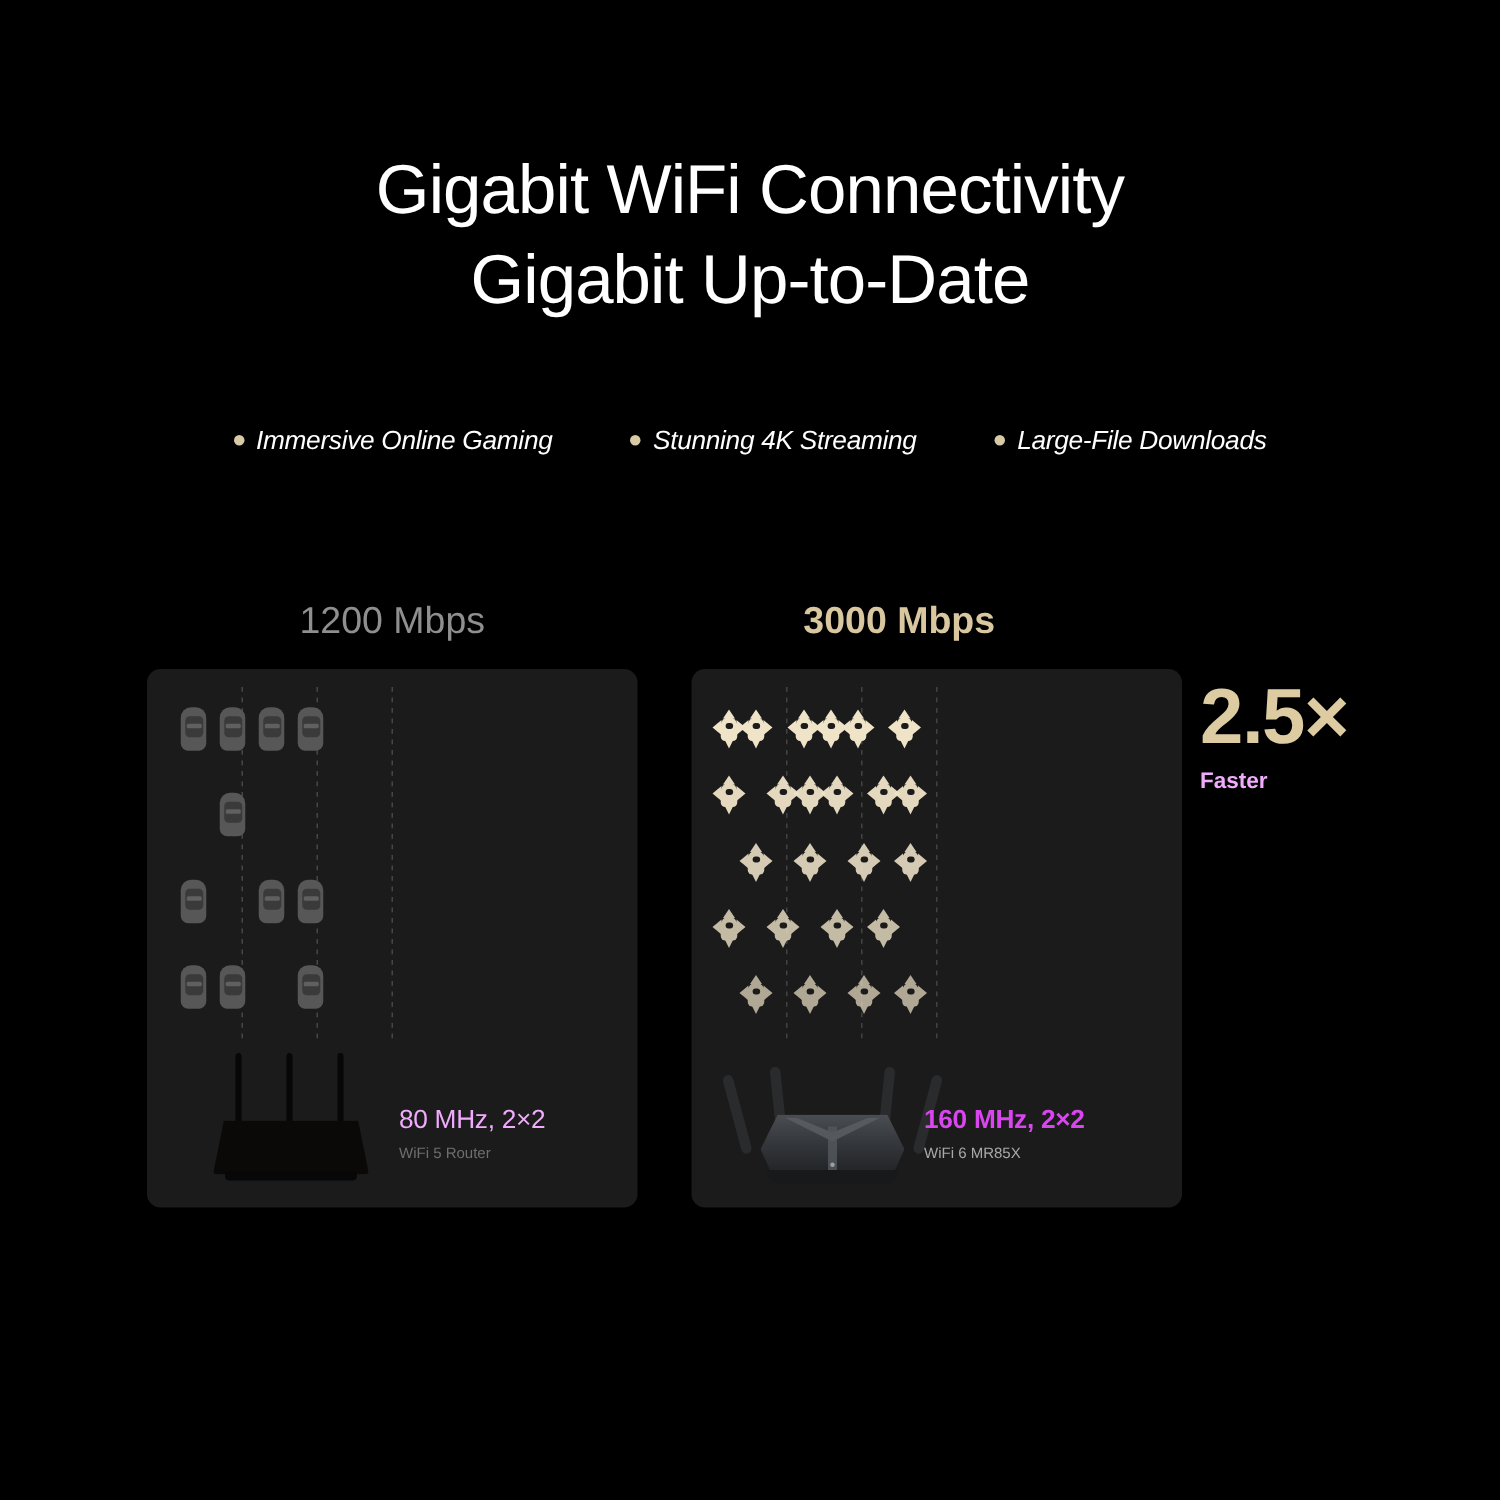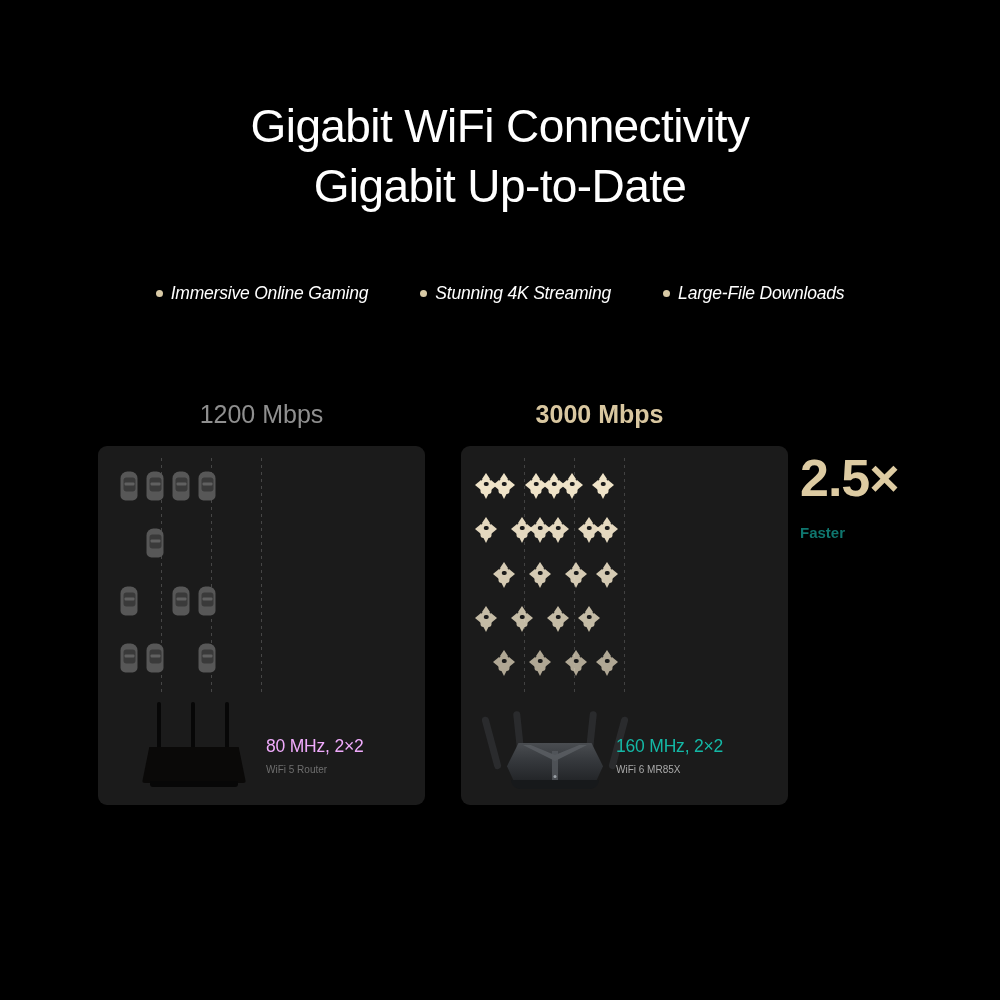--- a/index.html
+++ b/index.html
@@ -169,31 +169,31 @@
   }
 
   
   .devlabels { position:absolute; bottom:30px; }
   .panel.left  .devlabels { left:168px; }
   .panel.right .devlabels { left:155px; }
   .dev-main { font-size:17.5px; white-space:nowrap; letter-spacing:-0.2px; }
   .dev-sub  { font-size:10px; margin-top:7px; white-space:nowrap; }
   .panel.left  .dev-main { color:#f0abfc; font-weight:400; }
   .panel.left  .dev-sub  { color:#6e6e6e; }
-  .panel.right .dev-main { color:#14b8a6; font-weight:400; }
+  .panel.right .dev-main { color:#d946ef; font-weight:700; }
   .panel.right .dev-sub  { color:#a9a9a9; }
 
   
   .callout { position:absolute; left:800px; top:452px; }
   .callout .big {
     color:#ddcba2; font-size:52px; font-weight:700; line-height:52px;
     letter-spacing:-1px; white-space:nowrap;
   }
   .callout .sub {
-    color:#0f766e; font-size:15px; font-weight:700; margin-top:20px;
+    color:#f0abfc; font-size:15px; font-weight:700; margin-top:8px;
   }
 </style>
 </head>
 <body>
 
 <div class="stage">
 
   <div class="headline">
     <span>Gigabit WiFi Connectivity</span>
     <span class="l2">Gigabit Up-to-Date</span>

